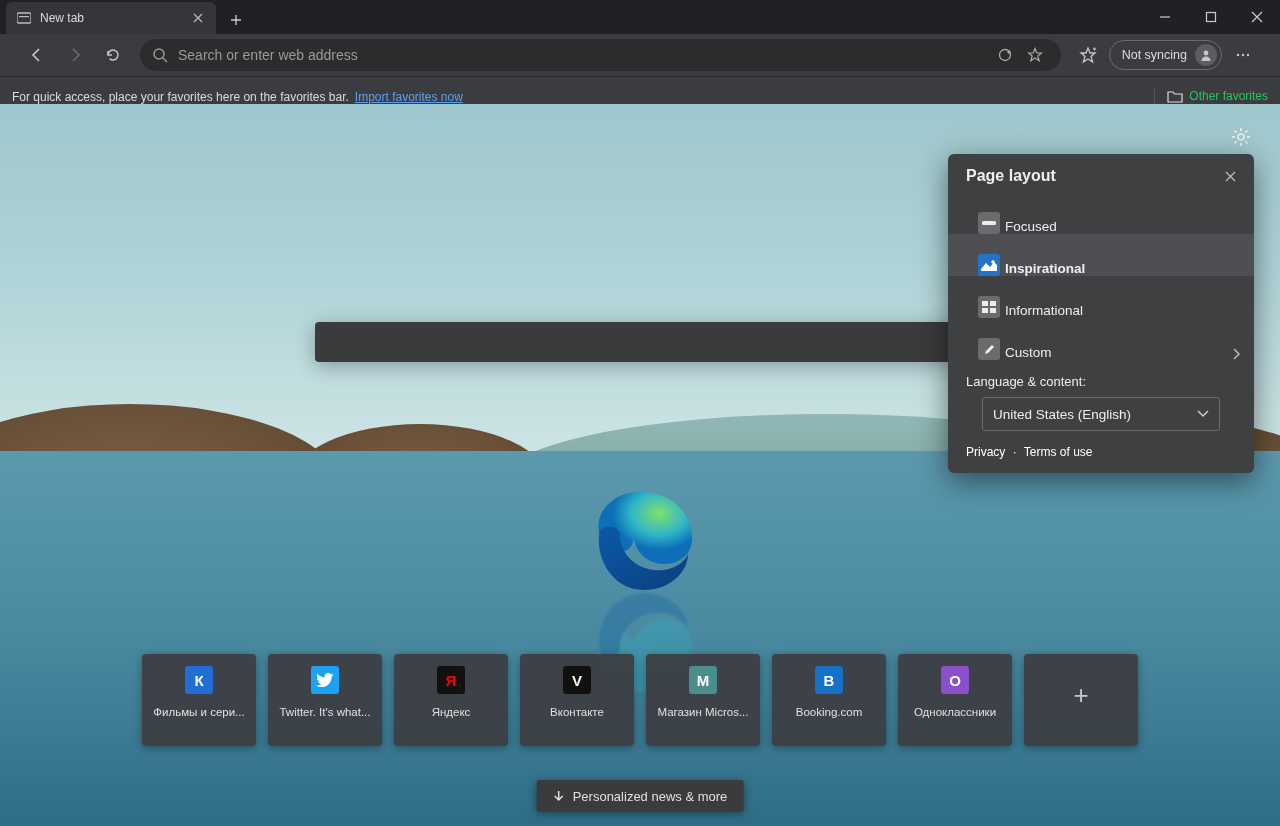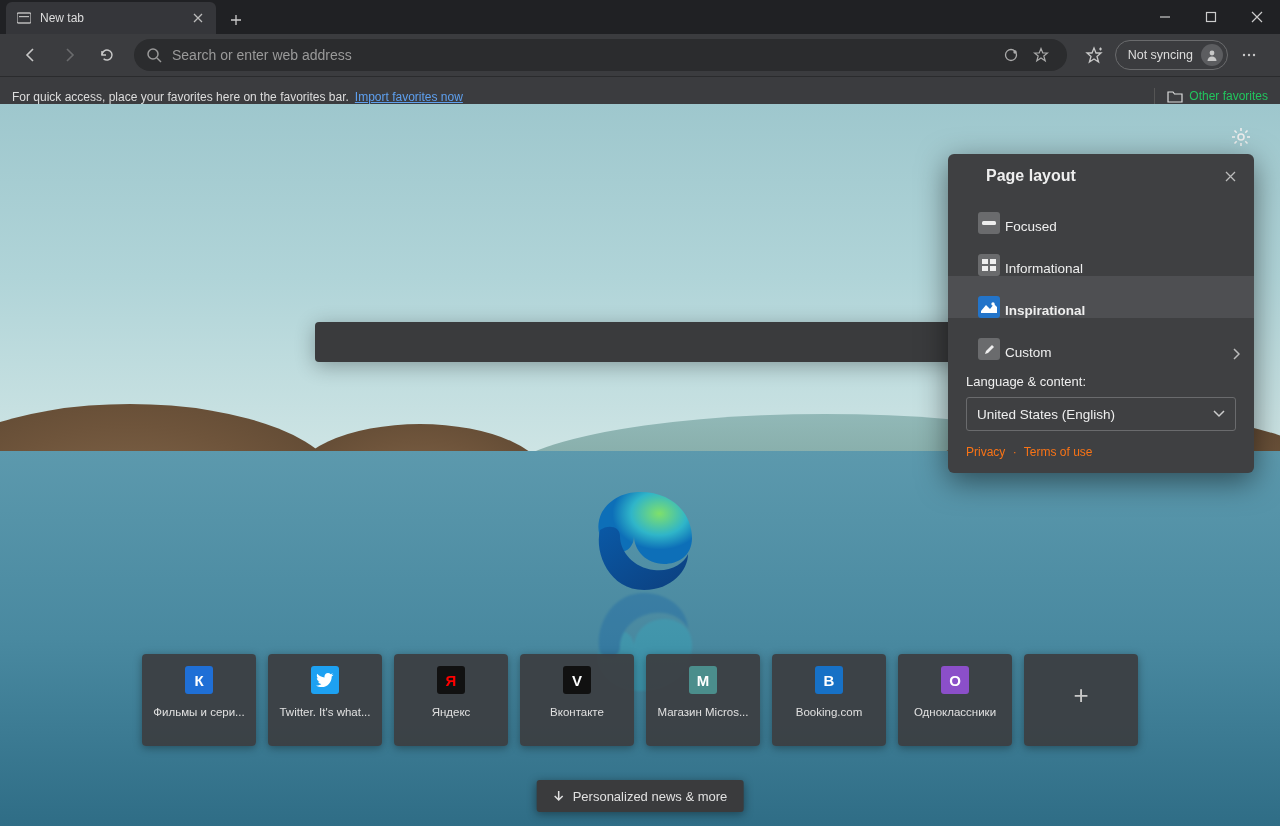--- a/index.html
+++ b/index.html
@@ -10,21 +10,21 @@
   .titlebar { height:34px; background:#202124; display:flex; align-items:flex-end; }
   .tabs { display:flex; align-items:flex-end; height:100%; padding-left:6px; }
   .tab { display:flex; align-items:center; height:32px; background:#35363a; border-radius:6px 6px 0 0; padding:0 10px 0 10px; min-width:210px; color:#ddd; font-size:12px; margin-top:12px;}
   .tab .favicon { width:16px; height:16px; margin-right:8px; display:flex; align-items:center; justify-content:center;}
   .tab .close { margin-left:auto; width:16px; height:16px; display:flex; align-items:center; justify-content:center; color:#aaa;}
   .newtab { width:28px; height:28px; margin-left:6px; display:flex; align-items:center; justify-content:center; color:#ccc; }
   .winctls { margin-left:auto; display:flex; height:100%; }
   .winctl { width:46px; height:34px; display:flex; align-items:center; justify-content:center; color:#ccc; }
 
   
-  .toolbar { height:42px; background:#3b3c3f; display:flex; align-items:center; padding:0 14px; gap:4px;}
+  .toolbar { height:42px; background:#3b3c3f; display:flex; align-items:center; padding:0 20px; gap:4px;}
   .toolbtn { width:34px; height:34px; display:flex; align-items:center; justify-content:center; color:#c8c8c8; border-radius:4px; }
   .toolbtn.disabled { color:#6a6b6d; }
   .addrbar { flex:1; height:32px; background:#2b2c2e; border-radius:16px; display:flex; align-items:center; padding:0 12px; gap:10px; margin:0 6px;}
   .addrbar input { flex:1; background:transparent; border:none; outline:none; color:#c8c8c8; font-size:14px;}
   .addrbar input::placeholder { color:#9a9a9a; }
   .addrright { display:flex; align-items:center; gap:2px; }
   .syncpill { display:flex; align-items:center; gap:8px; border:1px solid #6a6b6d; border-radius:18px; height:30px; padding:2px 4px 2px 12px; color:#ddd; font-size:12.5px;}
   .syncpill .avatar { width:22px; height:22px; border-radius:50%; background:#5c5d60; display:flex; align-items:center; justify-content:center;}
 
   
@@ -57,30 +57,30 @@
   .tile .ticon { width:28px; height:28px; border-radius:3px; display:flex; align-items:center; justify-content:center; color:#fff; font-weight:700; font-size:15px; margin-bottom:12px;}
   .tile .tlabel { font-size:11.5px; color:#e0e0e0; text-align:center; padding:0 6px; white-space:nowrap; overflow:hidden; text-overflow:ellipsis; max-width:104px;}
   .tile.add .plus { font-size:26px; color:#c8c8c8; font-weight:300; margin-top:14px;}
 
   .news-pill { position:absolute; left:50%; bottom:14px; transform:translateX(-50%); background:#3a3b3d; border-radius:3px; height:32px; display:flex; align-items:center; padding:0 16px; gap:8px; color:#e0e0e0; font-size:13px; box-shadow:0 2px 10px rgba(0,0,0,.4);}
 
   .gear { position:absolute; right:28px; top:22px; color:#eee;}
 
   
   .panel { position:absolute; right:26px; top:50px; width:306px; background:#3f4042; border-radius:6px; box-shadow:0 8px 30px rgba(0,0,0,.5); padding:0 0 14px 0; color:#eee; font-size:13.5px;}
-  .panel-header { display:flex; align-items:center; padding:12px 14px 6px 18px;margin-left:20px;}
+  .panel-header { display:flex; align-items:center; padding:12px 14px 6px 18px;}
   .panel-header .title { font-size:16px; font-weight:600;}
   .panel-header .close { margin-left:auto; color:#bbb; width:20px; height:20px; display:flex; align-items:center; justify-content:center;}
   .panel-item { display:flex; align-items:flex-end; height:42px; padding:0 14px 0 30px; gap:5px;}
   .panel-item.selected { background:#4e4f52; font-weight:600;}
   .panel-item .picon { width:22px; height:22px; border-radius:3px; display:flex; align-items:center; justify-content:center;}
   .panel-item .chev { margin-left:auto; color:#bbb;}
   .panel-section-label { padding:14px 18px 8px 18px; font-size:13px;}
-  .panel-select { margin:0 18px; height:34px; border:1px solid #6a6b6d; border-radius:3px; display:flex; align-items:center; padding:0 10px; justify-content:space-between; color:#eee;}
-  .panel-footer { padding:14px 18px 0 18px; font-size:12px; color:#f97316;}
+  .panel-select { margin:0 34px; height:34px; border:1px solid #6a6b6d; border-radius:3px; display:flex; align-items:center; padding:0 10px; justify-content:space-between; color:#eee;}
+  .panel-footer { padding:14px 18px 0 18px; font-size:12px; color:#ffffff;}
   .panel-footer span.sep { margin:0 4px;}
 
   svg { display:block; }
 </style>
 </head>
 <body>
 
 <div class="titlebar">
   <div class="tabs">
     <div class="tab">
@@ -266,40 +266,40 @@
     </div>
 
     <div class="panel-item">
       <span class="picon" style="background:#6a6b6d">
           <svg width="14" height="8" viewBox="0 0 14 8">
             <rect x="0" y="2" width="14" height="4" rx="1.5" fill="#eee"></rect>
           </svg>
         </span>
       <span>Focused</span>
     </div>
+    <div class="panel-item selected">
+      <span class="picon" style="background:#2374c9">
+          <svg width="16" height="12" viewBox="0 0 16 12">
+            <path d="M0 10 L5 4 L9 8 L13 3 L16 6 V12 H0 Z" fill="#fff"></path>
+            <circle cx="12" cy="3" r="1.7" fill="#fff"></circle>
+          </svg>
+        </span>
+      <span>Inspirational</span>
+    </div>
     <div class="panel-item">
       <span class="picon" style="background:#6a6b6d">
           <svg width="14" height="12" viewBox="0 0 14 12">
             <rect x="0" y="0" width="6" height="5" fill="#eee"></rect>
             <rect x="8" y="0" width="6" height="5" fill="#eee"></rect>
             <rect x="0" y="7" width="6" height="5" fill="#eee"></rect>
             <rect x="8" y="7" width="6" height="5" fill="#eee"></rect>
           </svg>
         </span>
       <span>Informational</span>
     </div>
-    <div class="panel-item selected">
-      <span class="picon" style="background:#2374c9">
-          <svg width="16" height="12" viewBox="0 0 16 12">
-            <path d="M0 10 L5 4 L9 8 L13 3 L16 6 V12 H0 Z" fill="#fff"></path>
-            <circle cx="12" cy="3" r="1.7" fill="#fff"></circle>
-          </svg>
-        </span>
-      <span>Inspirational</span>
-    </div>
     <div class="panel-item">
       <span class="picon" style="background:#6a6b6d">
           <svg width="13" height="13" viewBox="0 0 13 13">
             <path d="M2 11 L3 8 L9 2 L11 4 L5 10 Z" fill="#eee"></path>
           </svg>
         </span>
       <span>Custom</span>
       <span class="chev">
           <svg width="8" height="12" viewBox="0 0 8 12">
             <path d="M2 1 L7 6 L2 11" fill="none" stroke="#bbb" stroke-width="1.5"></path>

